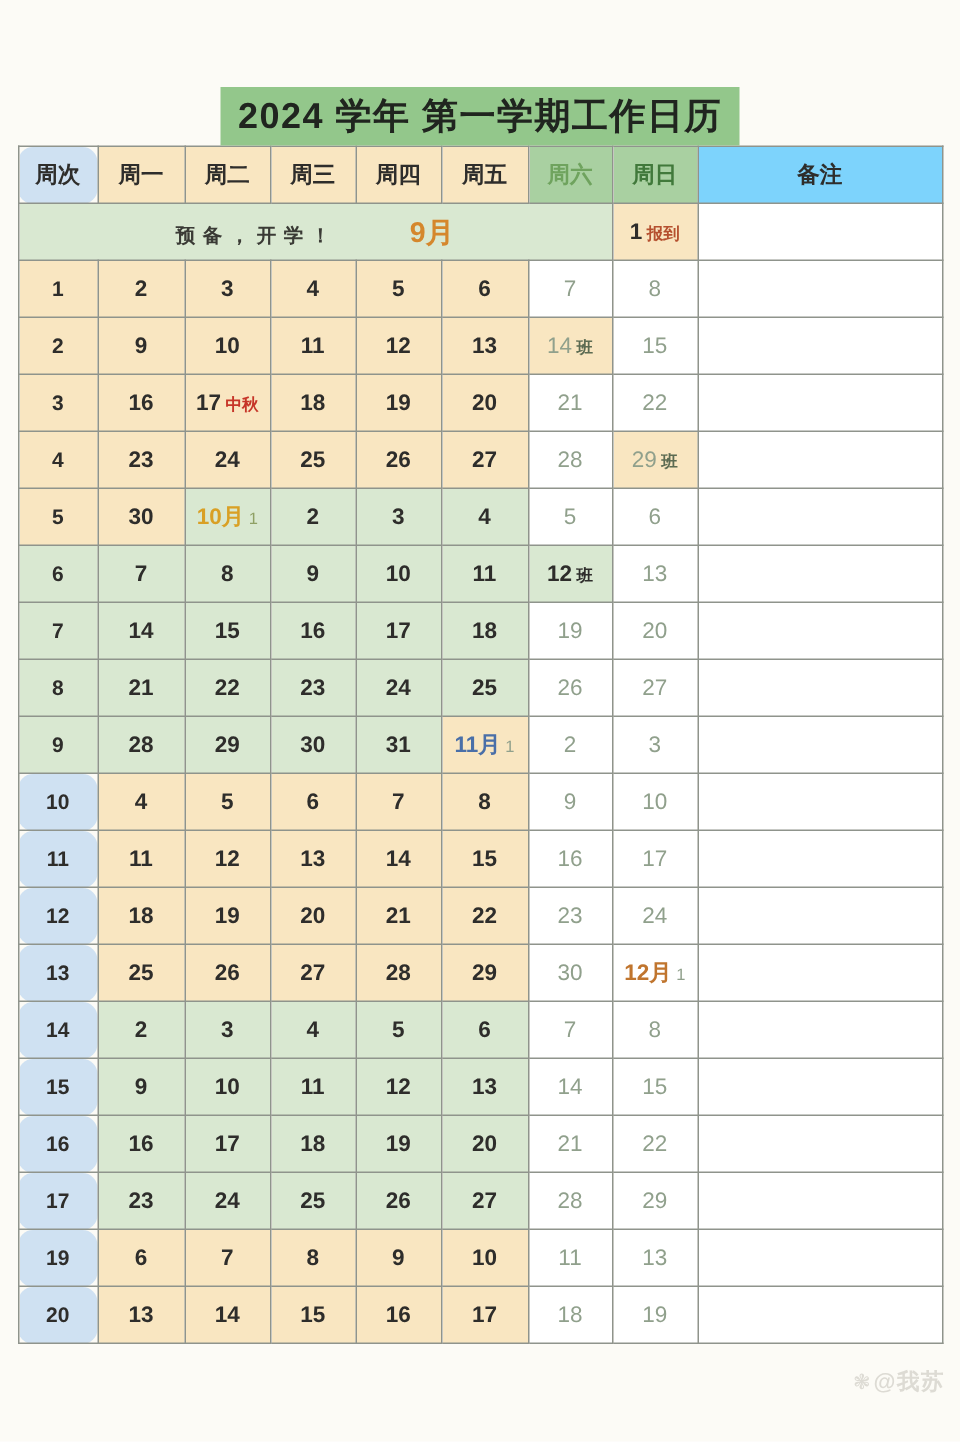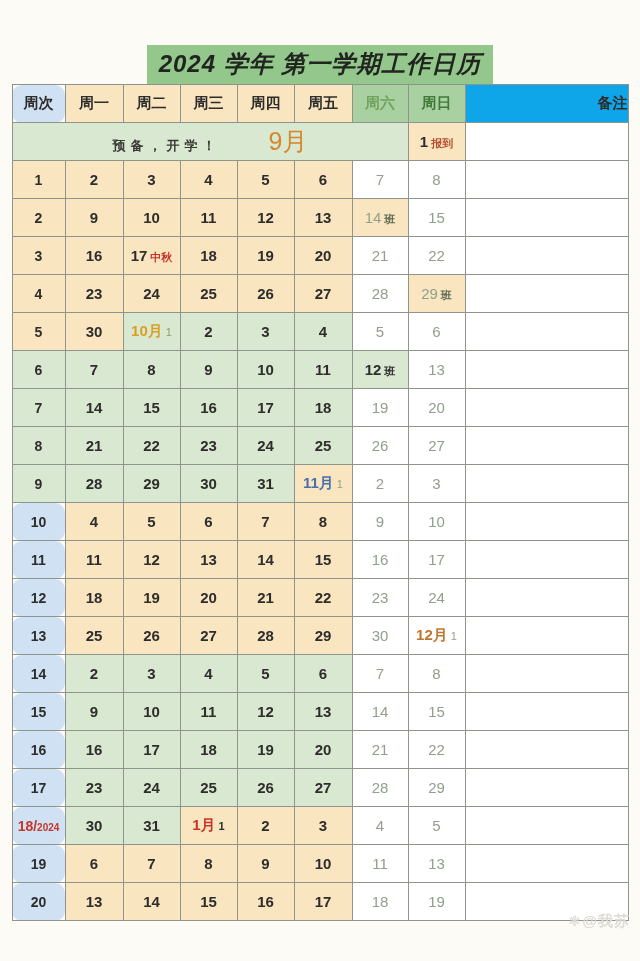--- a/index.html
+++ b/index.html
@@ -1,47 +1,47 @@
 <!DOCTYPE html>
 <html><head>
 <meta charset="utf-8">
 <style>
   html,body{margin:0;padding:0;}
   body{font-family:"Liberation Sans","DejaVu Sans",sans-serif;}
   .page{position:relative;width:640px;height:961px;background:#fcfbf6;overflow:hidden;}
-  .title-wrap{padding-top:45px;text-align:center;font-style:italic;}
+  .title-wrap{padding-top:58px;text-align:center;}
   .title{display:inline-block;background:#93c78b;padding:3px 12px 4px;font-size:24px;font-weight:700;color:#20251f;letter-spacing:1px;}
   .subtitle{width:616px;margin:12px auto 6px;text-align:right;font-size:13px;font-weight:600;color:#35342f;}
   table{border-collapse:collapse;margin:0 auto;width:616px;table-layout:fixed;border:1px solid #777d73;}
   td,th{border:1px solid #8f948c;height:37px;text-align:center;vertical-align:middle;padding:0;overflow:hidden;white-space:nowrap;}
   th{font-size:15px;font-weight:700;color:#2e2d2b;}
   .bg-cream{background:#f9e6c1;}
   .bg-green{background:#d9e8d1;}
   .bg-blue{background:#cfe1f2;border-radius:10px;}
   .bg-white{background:#ffffff;}
-  .bg-pink{background:#0ea5e9;text-align:right;}
+  .bg-pink{background:#7dd3fc;}
   .bg-hgreen{background:#a9d0a1;}
   .main{font-size:15px;}
   .tag{margin-left:3px;font-size:11px;}
   .week .main{font-size:14px;}
   .week .tag{font-size:10px;margin-left:0;}
   .c-dark{color:#2e2d2b;font-weight:700;}
   .c-wk{color:#90a08c;font-weight:400;}
   .c-dim{color:#5c6b52;font-weight:700;}
   .c-red{color:#c63528;font-weight:700;}
   .c-gold{color:#d9a025;font-weight:700;}
   .c-olive{color:#8fa065;font-weight:400;}
   .c-blue{color:#4a6fa8;font-weight:700;text-align:center;}
   .c-brown{color:#c0752e;font-weight:700;}
   .c-rust{color:#b5502f;font-weight:700;}
   .c-hgrn1{color:#6fa35e;}
   .c-hgrn2{color:#41793b;}
   .month-cell{text-align:center;}
   .m-label{font-weight:700;font-size:13px;letter-spacing:5px;color:#3a3a35;}
-  .m-month{font-weight:400;font-size:25px;color:#d5872c;margin-left:48px;}
+  .m-month{font-weight:700;font-size:19px;color:#d5872c;margin-left:48px;}
   .watermark{position:absolute;right:10px;top:912px;color:#dddbd4;font-size:15px;font-weight:700;letter-spacing:1px;}
   .watermark .wicon{font-size:14px;margin-right:1px;}
 </style>
 </head>
 <body>
 
 <div class="page">
   <div class="title-wrap">
     <span class="title">2024 学年  第一学期工作日历</span>
   </div>
@@ -258,31 +258,20 @@
           <td class="cell bg-green"><span class="main c-dark">23</span></td>
           <td class="cell bg-green"><span class="main c-dark">24</span></td>
           <td class="cell bg-green"><span class="main c-dark">25</span></td>
           <td class="cell bg-green"><span class="main c-dark">26</span></td>
           <td class="cell bg-green"><span class="main c-dark">27</span></td>
           <td class="cell bg-white"><span class="main c-wk">28</span></td>
           <td class="cell bg-white"><span class="main c-wk">29</span></td>
           <td class="cell bg-white remark"></td>
         </tr>
         <tr>
-          <td class="cell bg-blue week"><span class="main c-red">18/</span><span class="tag c-red">2024</span></td>
-          <td class="cell bg-green"><span class="main c-dark">30</span></td>
-          <td class="cell bg-green"><span class="main c-dark">31</span></td>
-          <td class="cell bg-cream"><span class="main c-red">1月</span><span class="tag c-dark">1</span></td>
-          <td class="cell bg-cream"><span class="main c-dark">2</span></td>
-          <td class="cell bg-cream"><span class="main c-dark">3</span></td>
-          <td class="cell bg-white"><span class="main c-wk">4</span></td>
-          <td class="cell bg-white"><span class="main c-wk">5</span></td>
-          <td class="cell bg-white remark"></td>
-        </tr>
-        <tr>
           <td class="cell bg-blue week"><span class="main c-dark">19</span></td>
           <td class="cell bg-cream"><span class="main c-dark">6</span></td>
           <td class="cell bg-cream"><span class="main c-dark">7</span></td>
           <td class="cell bg-cream"><span class="main c-dark">8</span></td>
           <td class="cell bg-cream"><span class="main c-dark">9</span></td>
           <td class="cell bg-cream"><span class="main c-dark">10</span></td>
           <td class="cell bg-white"><span class="main c-wk">11</span></td>
           <td class="cell bg-white"><span class="main c-wk">13</span></td>
           <td class="cell bg-white remark"></td>
         </tr>

